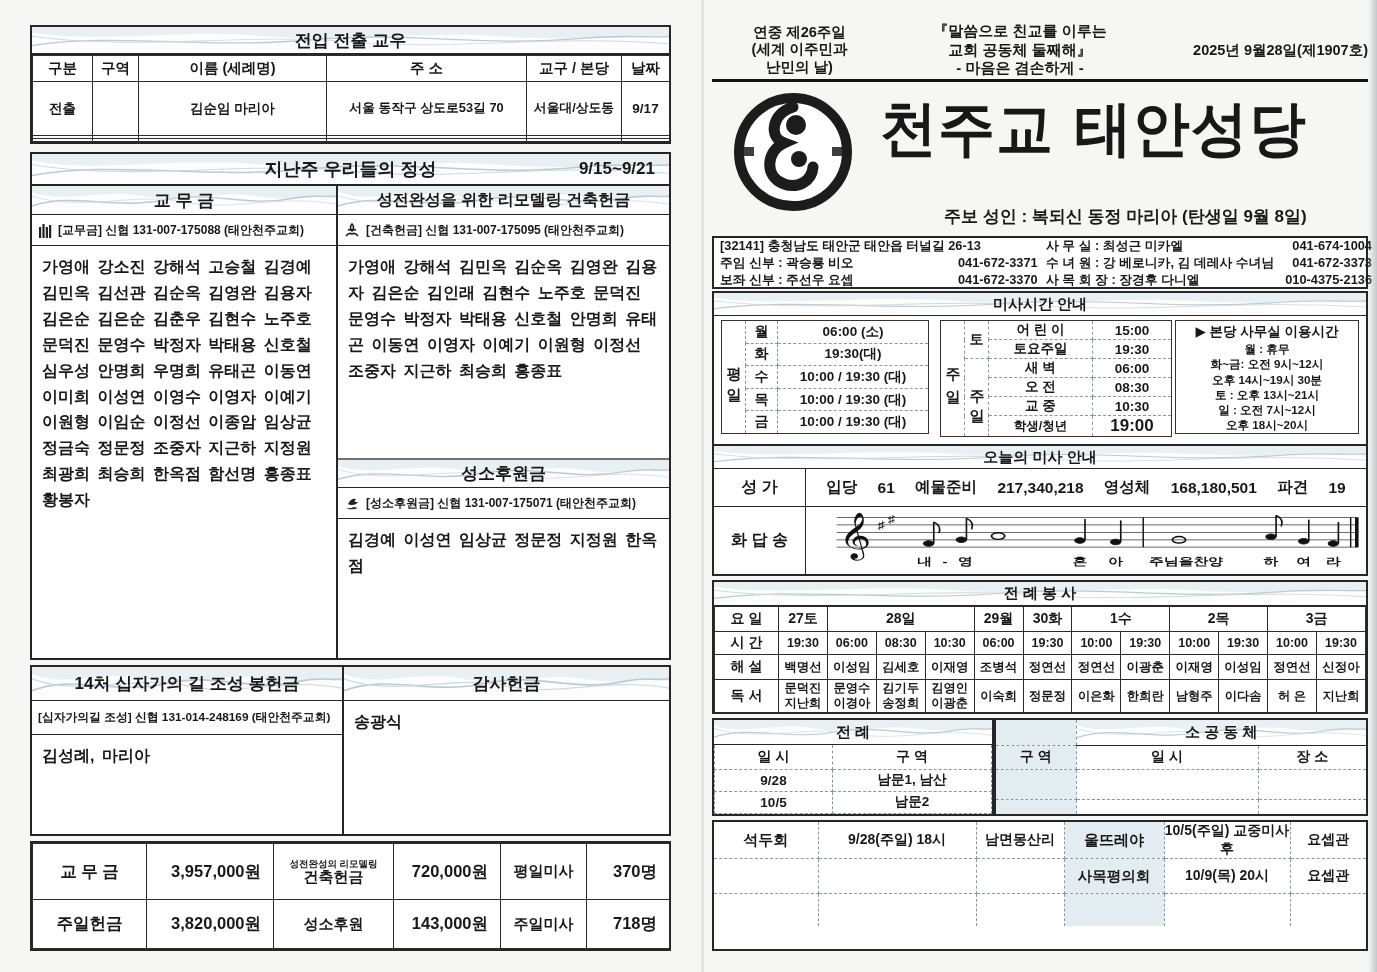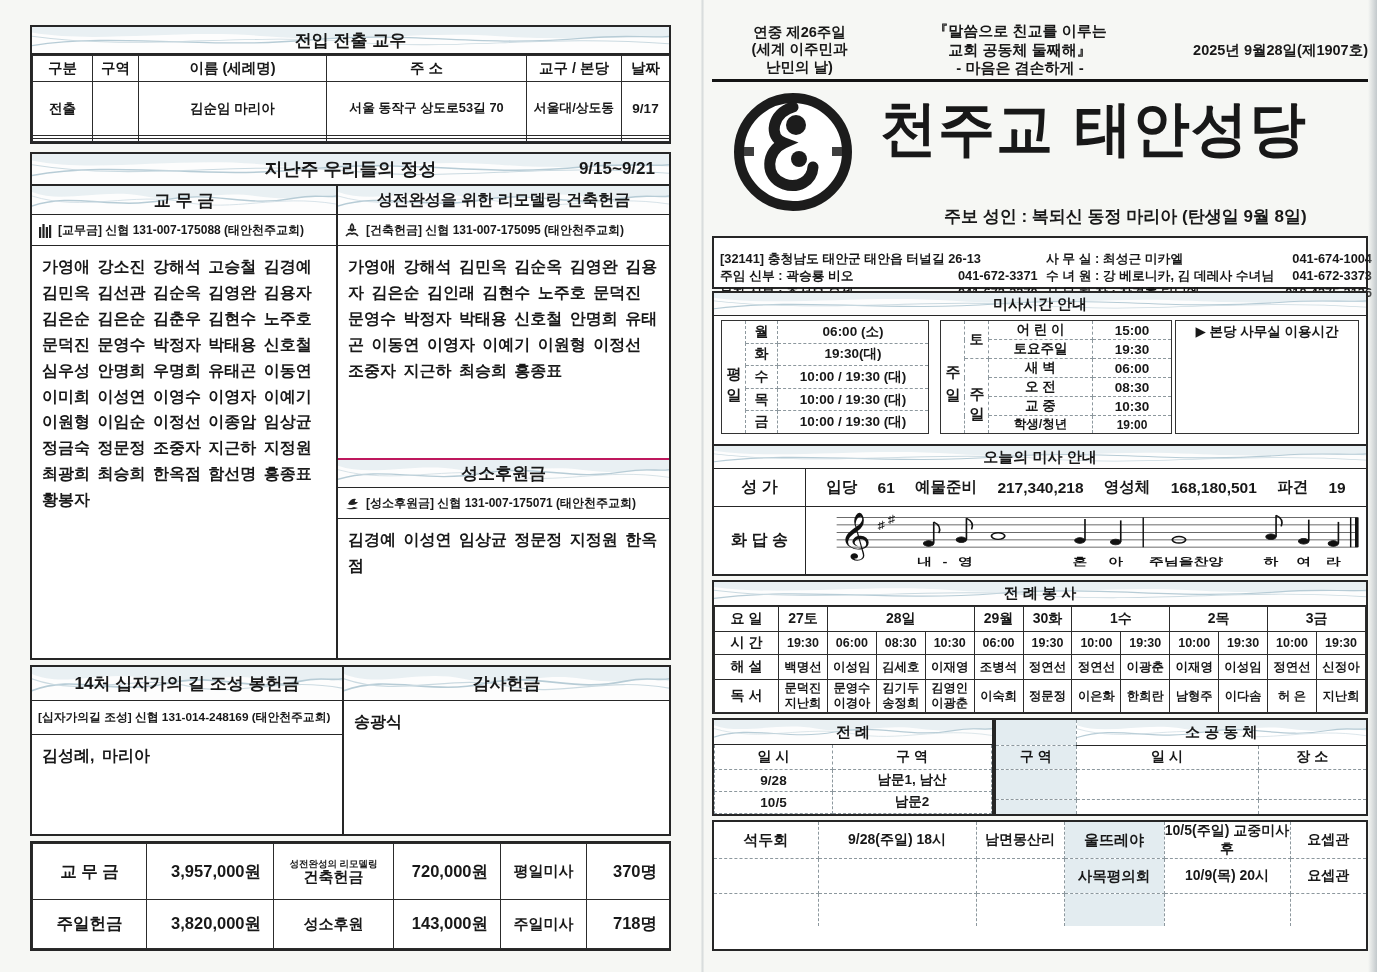--- a/index.html
+++ b/index.html
@@ -138,21 +138,21 @@
           <svg width="16" height="15" viewBox="0 0 16 15">
               <g stroke="#222" stroke-width="1.6" fill="none">
                 <path d="M2 13 Q5 9 8 11 Q11 9 14 13"></path>
                 <path d="M8 8 Q5 4 8 1 Q11 4 8 8"></path>
                 <path d="M4 7 Q6 6 8 8 M12 7 Q10 6 8 8"></path>
               </g>
             </svg>
           <span>[건축헌금] 신협 131-007-175095 (태안천주교회)</span>
         </div>
         <div class="names" style="height:212px">가영애  강해석  김민옥  김순옥  김영완  김용자  김은순  김인래  김현수  노주호  문덕진  문영수  박정자  박태용  신호철  안명희  유태곤  이동연  이영자  이예기  이원형  이정선  조중자  지근하  최승희  홍종표</div>
-        <div class="tb" style="height:30px;font-size:17px;border-top:2px solid #be185d;border-bottom-width:1.5px">
+        <div class="tb" style="height:30px;font-size:17px;border-top:2px solid #737373;border-bottom-width:1.5px">
             <svg class="wavebg" viewBox="0 0 600 28" preserveAspectRatio="none">
               <path d="M0,6 C60,18 140,2 220,10 C300,18 360,4 440,10 C520,16 560,8 600,12 L600,0 L0,0 Z" fill="#e9f0f3"></path>
               <path d="M0,20 C80,6 160,24 260,14 C360,4 420,22 520,12 C560,8 580,12 600,10" stroke="#b7ccd6" fill="none" stroke-width="1.4"></path>
               <path d="M0,10 C100,26 200,6 300,16 C400,26 480,8 600,18" stroke="#cbdae1" fill="none" stroke-width="1"></path>
             </svg>
           <span>성소후원금</span>
         </div>
         <div class="acct" style="height:31px;font-size:12px">
           <svg width="16" height="14" viewBox="0 0 16 14">
               <g fill="#222">
@@ -253,21 +253,21 @@
       <path d="M65 18 C44 24 40 48 56 54 C38 62 36 88 56 95 C70 100 84 92 85 78" stroke="#1c1c1c" stroke-width="11" fill="none" stroke-linecap="round"></path>
       <circle cx="68" cy="36" r="10" fill="#1c1c1c"></circle>
       <circle cx="71" cy="70" r="8" fill="#1c1c1c"></circle>
       <rect x="8" y="58" width="18" height="9" fill="#1c1c1c" opacity="0.85"></rect>
       <rect x="104" y="58" width="18" height="9" fill="#1c1c1c" opacity="0.85"></rect>
     </svg>
     <div style="position:absolute;left:168px;top:6px;font-size:57px;font-weight:900;letter-spacing:1px;font-family:'DejaVu Serif','Liberation Serif',serif;transform:scaleY(1.05)">천주교 태안성당</div>
     <div style="position:absolute;left:232px;top:120px;font-size:17px;font-weight:bold">주보 성인 : 복되신 동정 마리아 (탄생일 9월 8일)</div>
   </div>
 
-  <div class="box" style="left:712px;top:236px;width:656px;height:53px;display:grid;grid-template-columns:238px 88px 235px 91px;align-content:space-evenly;padding:13px 6px;font-size:12.8px;font-weight:bold">
+  <div class="box" style="left:712px;top:236px;width:656px;height:53px;display:grid;grid-template-columns:238px 88px 235px 91px;align-content:space-evenly;padding:0 6px;font-size:12.8px;font-weight:bold">
     <div style="grid-column:1/3">[32141]  충청남도 태안군 태안읍 터널길 26-13</div>
     <div>사  무  실 : 최성근 미카엘</div>
     <div style="text-align:right">041-674-1004</div>
     <div>주임 신부 : 곽승룡 비오</div>
     <div>041-672-3371</div>
     <div>수  녀  원 : 강 베로니카, 김 데레사 수녀님</div>
     <div style="text-align:right">041-672-3373</div>
     <div>보좌 신부 : 주선우 요셉</div>
     <div>041-672-3370</div>
     <div>사 목 회 장 : 장경후 다니엘</div>
@@ -342,27 +342,35 @@
         <tr>
               <td style="font-size:13.5px">오    전</td>
             <td style="font-size:13.5px">08:30</td>
             </tr>
         <tr>
               <td style="font-size:13.5px">교    중</td>
             <td style="font-size:13.5px">10:30</td>
             </tr>
         <tr>
               <td style="font-size:12.5px">학생/청년</td>
-            <td style="font-size:12px">19:00</td>
+            <td style="font-size:17px">19:00</td>
             </tr>
       </tbody>
         </table>
 
       <div style="position:absolute;right:7px;top:4px;width:184px;height:114px;border:1.5px solid #333;padding:2px 4px;text-align:center">
         <div style="font-size:13.5px;font-weight:bold">▶ 본당 사무실 이용시간</div>
+        <div style="font-size:11.6px;font-weight:bold;line-height:1.32">
+          <div>월 : 휴무</div>
+          <div>화~금: 오전  9시~12시</div>
+          <div>오후 14시~19시 30분</div>
+          <div>토 : 오후 13시~21시</div>
+          <div>일 : 오전  7시~12시</div>
+          <div>오후 18시~20시</div>
+        </div>
       </div>
     </div>
   </div>
 
   <div class="box" style="left:712px;top:444px;width:656px;height:132px">
     <div class="tb" style="height:23px;font-size:15px;border-bottom-width:1.5px">
         <svg class="wavebg" viewBox="0 0 600 28" preserveAspectRatio="none">
           <path d="M0,6 C60,18 140,2 220,10 C300,18 360,4 440,10 C520,16 560,8 600,12 L600,0 L0,0 Z" fill="#e9f0f3"></path>
           <path d="M0,20 C80,6 160,24 260,14 C360,4 420,22 520,12 C560,8 580,12 600,10" stroke="#b7ccd6" fill="none" stroke-width="1.4"></path>
           <path d="M0,10 C100,26 200,6 300,16 C400,26 480,8 600,18" stroke="#cbdae1" fill="none" stroke-width="1"></path>

